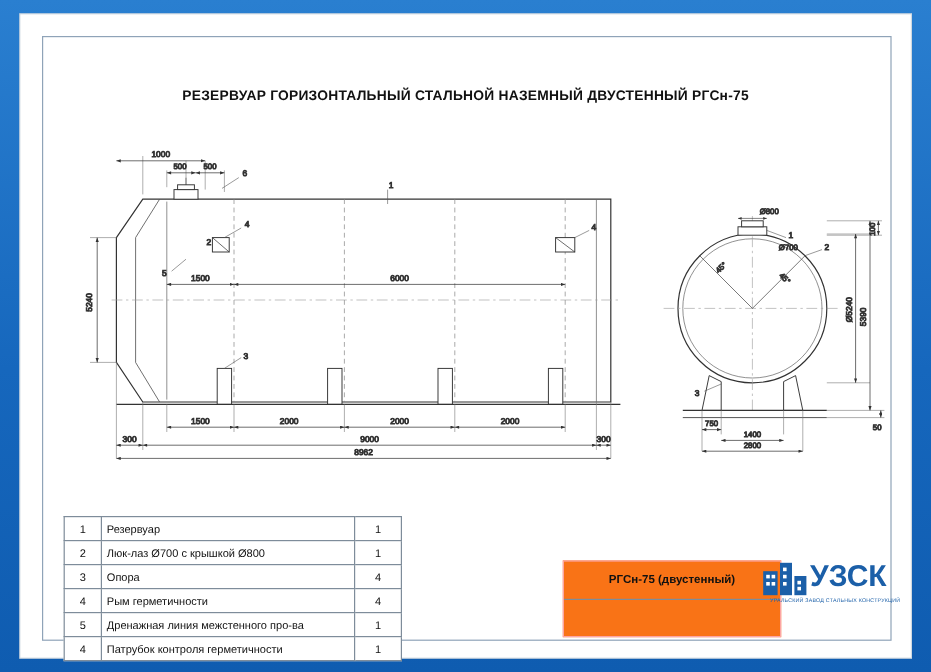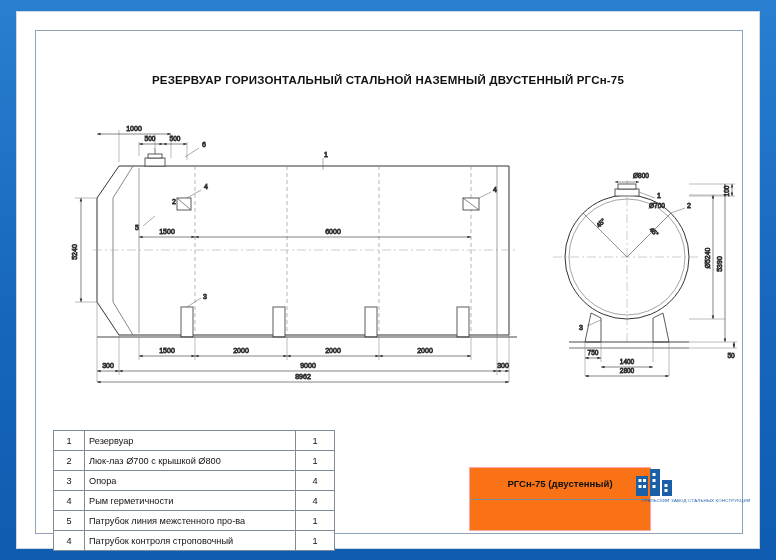--- a/index.html
+++ b/index.html
@@ -367,26 +367,26 @@
           <td>Опора</td>
           <td class="qty">4</td>
         </tr>
         <tr>
           <td class="num">4</td>
           <td>Рым герметичности</td>
           <td class="qty">4</td>
         </tr>
         <tr>
           <td class="num">5</td>
-          <td>Патрубок линия межстенного про-ва</td>
+          <td>Дренажная линия межстенного про-ва</td>
           <td class="qty">1</td>
         </tr>
         <tr>
           <td class="num">4</td>
-          <td>Патрубок контроля строповочный</td>
+          <td>Патрубок контроля герметичности</td>
           <td class="qty">1</td>
         </tr>
       </tbody>
     </table>
 
     <div class="title-block">
       <div class="tb-row1">РГСн-75 (двустенный)</div>
     </div>
 
     <div class="logo">
@@ -397,16 +397,17 @@
         <rect x="3.5" y="15" width="3" height="3" fill="#ffffff"></rect>
         <rect x="8" y="15" width="3" height="3" fill="#ffffff"></rect>
         <rect x="3.5" y="21" width="3" height="3" fill="#ffffff"></rect>
         <rect x="8" y="21" width="3" height="3" fill="#ffffff"></rect>
         <rect x="17.5" y="9" width="3" height="3" fill="#ffffff"></rect>
         <rect x="17.5" y="15" width="3" height="3" fill="#ffffff"></rect>
         <rect x="17.5" y="21" width="3" height="3" fill="#ffffff"></rect>
         <rect x="29.5" y="20" width="3" height="3" fill="#ffffff"></rect>
         <rect x="29.5" y="25" width="3" height="3" fill="#ffffff"></rect>
       </svg>
+      <div class="logo-text">УЗСК</div>
       <div class="logo-sub">УРАЛЬСКИЙ ЗАВОД СТАЛЬНЫХ КОНСТРУКЦИЙ</div>
     </div>
   </div>
 </div>
 
 </body></html>

